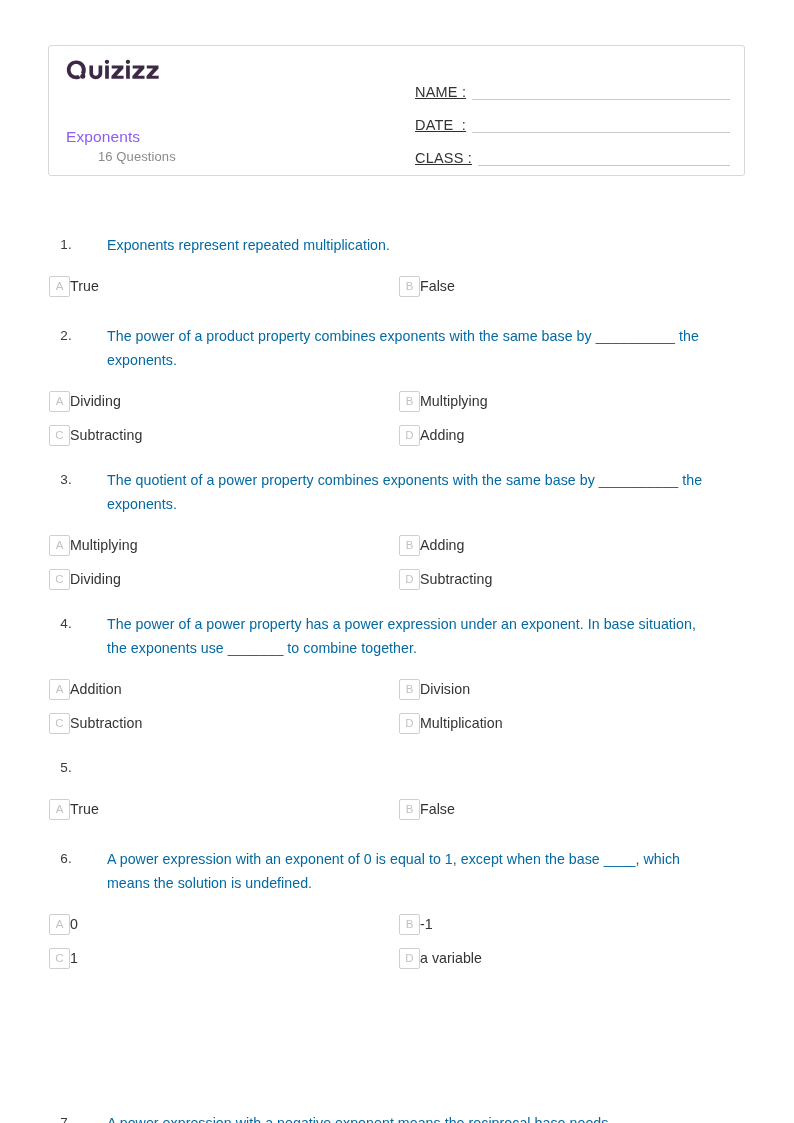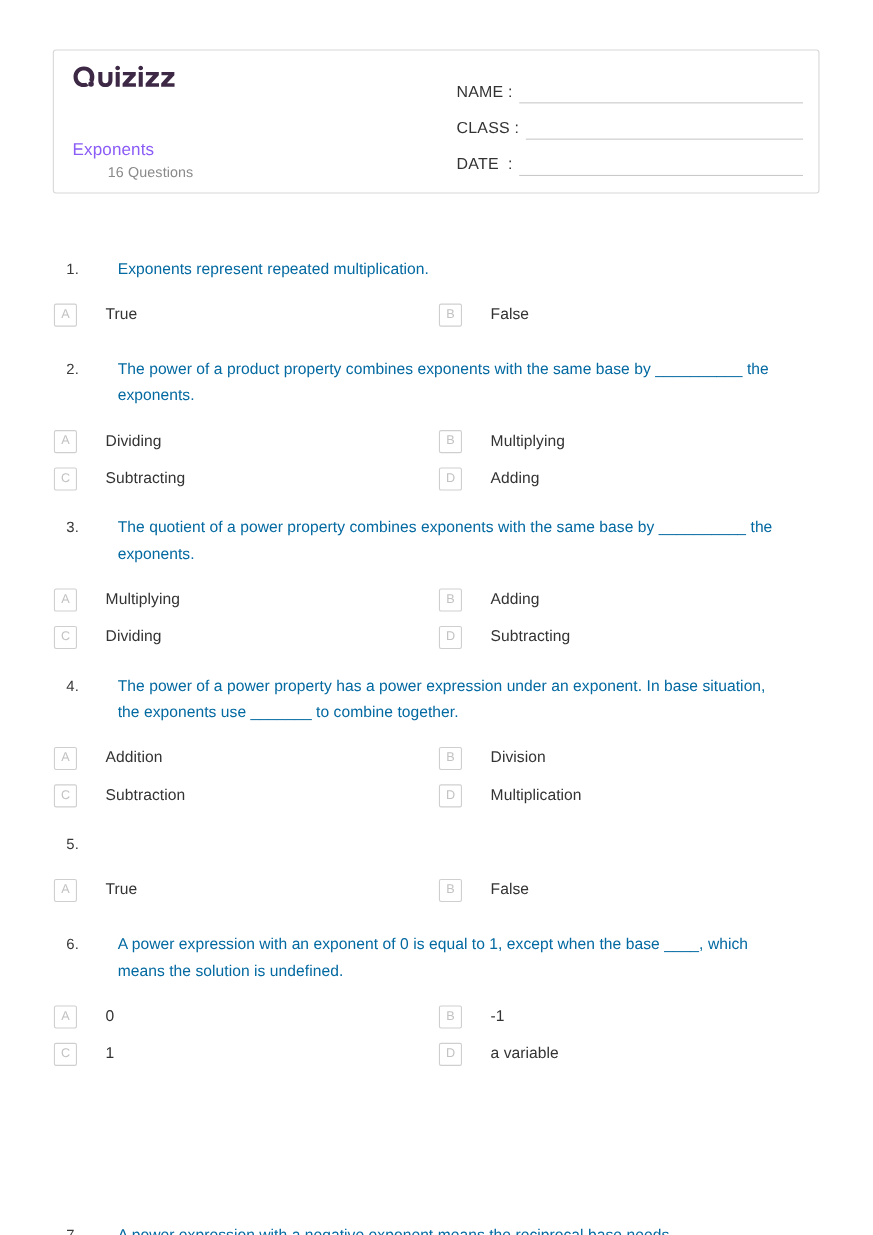--- a/index.html
+++ b/index.html
@@ -58,22 +58,23 @@
   }
 
   .header-fields {
     position: absolute;
     left: 366px;
     top: 21px;
     width: 315px;
   }
   .field-row {
     display: flex;
-    align-items: center;
+    align-items: flex-end;
     height: 33px;
+    text-decoration: underline;
   }
   .field-label {
     font-size: 14.5px;
     color: #333333;
     white-space: pre;
     letter-spacing: 0.2px;
   }
   .field-line {
     flex: 1;
     border-bottom: 1px solid #c9c9c9;
@@ -136,21 +137,20 @@
     border: 1px solid #cfcfcf;
     border-radius: 2px;
     color: #c2c2c2;
     font-size: 11.5px;
     display: flex;
     align-items: center;
     justify-content: center;
     box-sizing: border-box;
   }
   .opt-text {
-    margin-left: 26px;
     font-size: 14.2px;
     color: #333333;
     line-height: 20px;
     letter-spacing: 0.05px;
   }
 
   .q-gap-lg { height: 19px; }
   .q-gap-sm { height: 14px; }
 
   
@@ -195,25 +195,25 @@
     <div class="quiz-title">Exponents</div>
     <div class="quiz-subtitle">16 Questions</div>
   </div>
 
   <div class="header-fields">
     <div class="field-row">
       <span class="field-label">NAME :</span>
       <span class="field-line"></span>
     </div>
     <div class="field-row">
+      <span class="field-label">DATE  :</span>
+      <span class="field-line"></span>
+    </div>
+    <div class="field-row">
       <span class="field-label">CLASS :</span>
-      <span class="field-line"></span>
-    </div>
-    <div class="field-row">
-      <span class="field-label">DATE  :</span>
       <span class="field-line"></span>
     </div>
   </div>
 </div>
 
 <div class="questions" id="questions-root">
     <div class="question">
       <div class="q-head">
         <div class="q-num">1.</div>
         <div class="q-text">Exponents represent repeated multiplication.</div>

